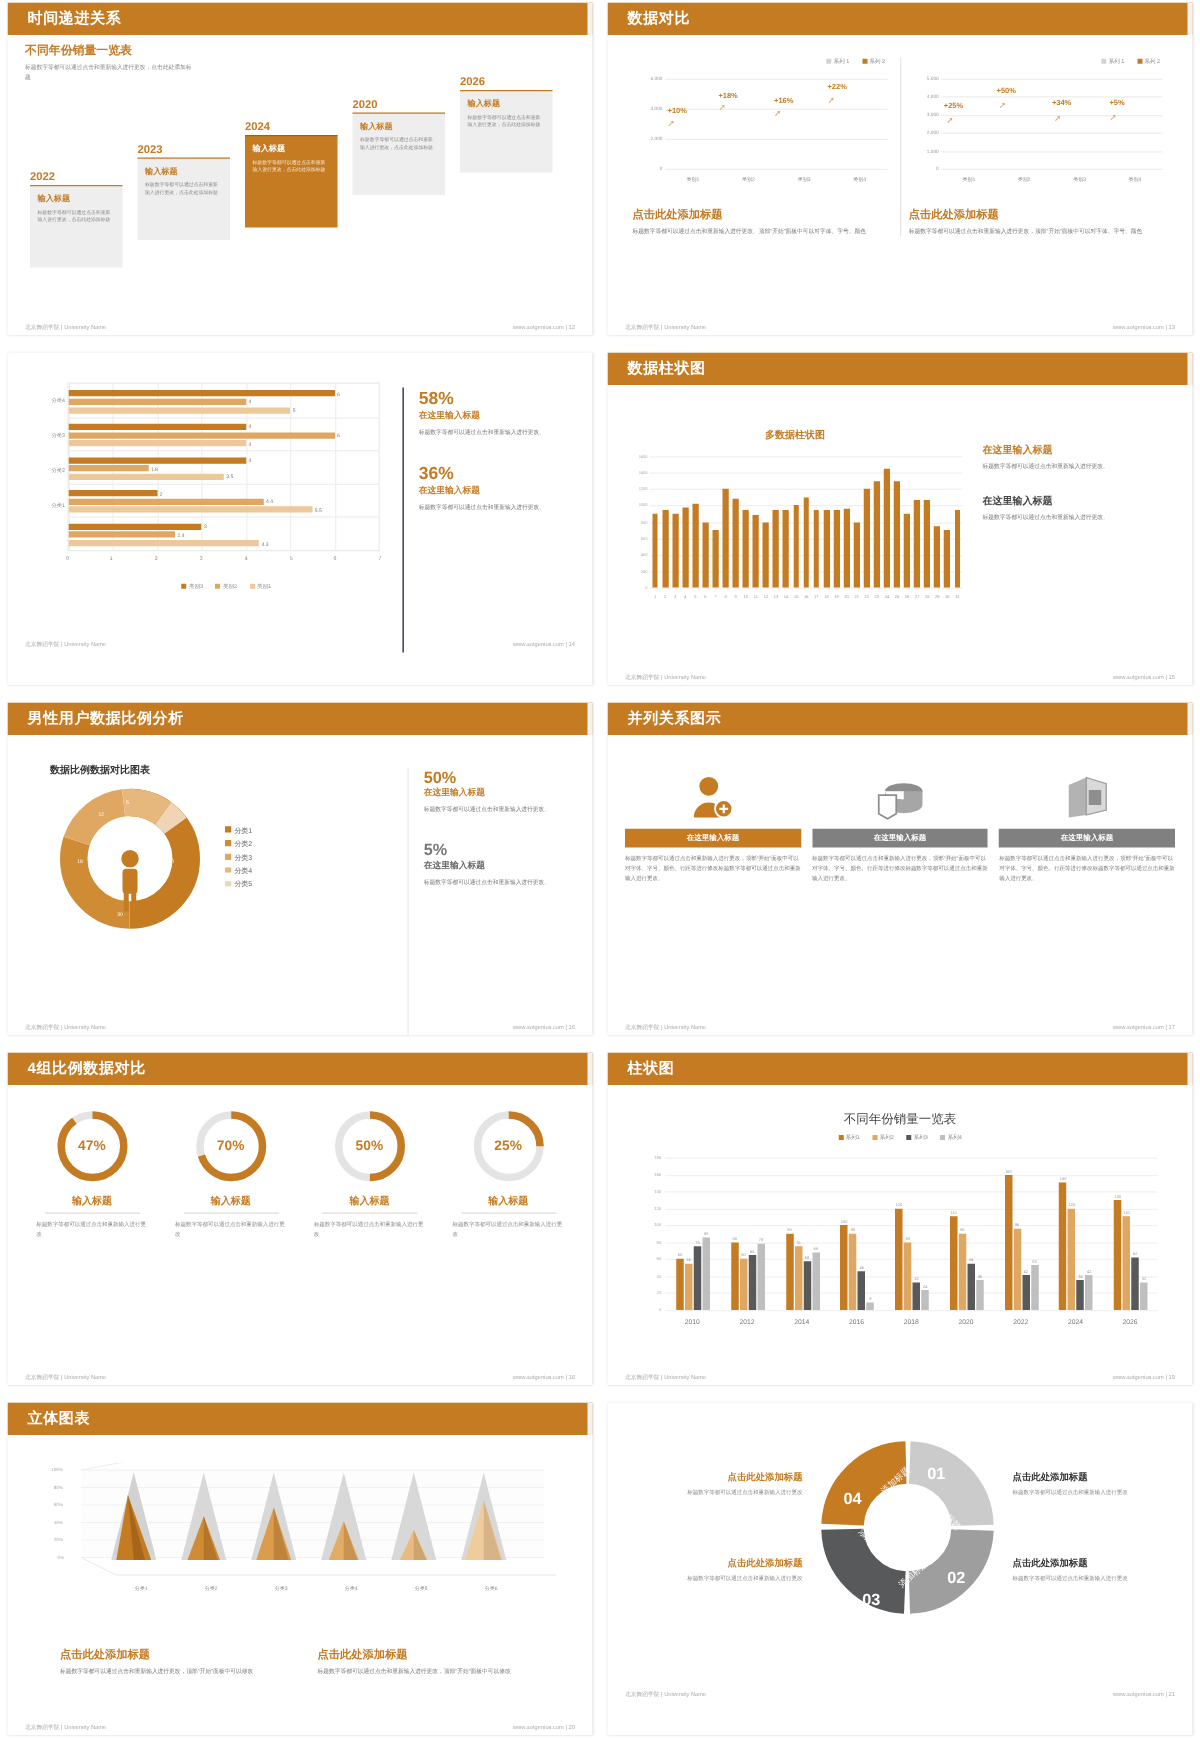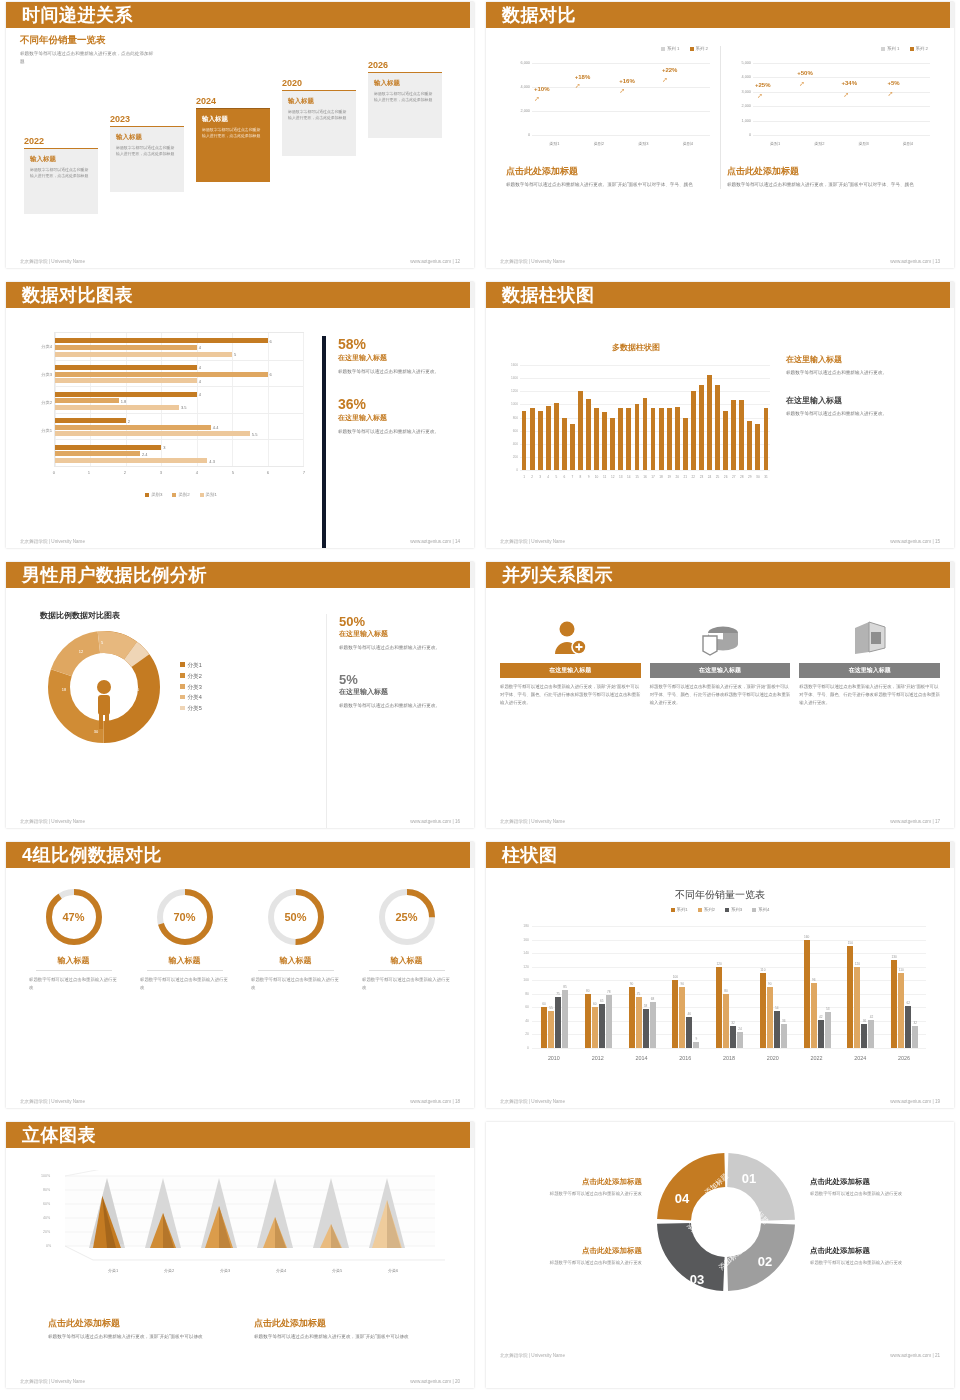--- a/index.html
+++ b/index.html
@@ -25,21 +25,21 @@
   }
   .hdr {
     height: 26px; background: #C47B22; position: relative;
   }
   .hdr::after{
     content:""; position:absolute; right:0; top:0; width:4px; height:100%;
     background:#f2f2f2;
   }
   .hdr-title {
     position: absolute; left: 16px; top: 50%; transform: translateY(-50%);
-    color: #fff; font-size: 18px; font-weight: bold; letter-spacing: .5px;
+    color: #fff; font-size: 12px; font-weight: bold; letter-spacing: .5px;
   }
   .body { position: relative; height: 240px; padding: 6px 14px 0 14px; }
   .footer {
     position: absolute; bottom: 4px; left: 14px; right: 14px;
     display: flex; justify-content: space-between;
     font-size: 4.6px; color: #aaa;
   }
   .orange { color: #C47B22; }
   .t-big { font-size: 9px; font-weight: bold; color: #C47B22; }
   .t-body { font-size: 4.6px; color: #777; line-height: 1.65; }
@@ -321,23 +321,20 @@
         <div class="footer">
           <span>北京舞蹈学院 | University Name</span>
           <span><span>www.aotgenius.com</span> | <span>13</span></span>
         </div>
       </div>
     </div>
   </div>
 
   <div class="slide">
     <div class="slide-inner">
-      <div class="hdr">
-        <div class="hdr-title">数据对比图表</div>
-      </div>
       <div class="body" style="display:flex;">
         <div class="hbar-chart" style="margin-top:14px;">
           <div class="hbar-plot" id="hbarplot">
             <div class="hbar-vline" style="left:0%"></div>
               <div class="hbar-vline" style="left:14.28%"></div>
             <div class="hbar-vline" style="left:28.57%"></div>
               <div class="hbar-vline" style="left:42.85%"></div>
             <div class="hbar-vline" style="left:57.14%"></div>
               <div class="hbar-vline" style="left:71.42%"></div>
             <div class="hbar-vline" style="left:85.71%"></div>
@@ -412,21 +409,21 @@
           <div class="hbar-xt" style="left:248px; top:142px">6</div>
           <div class="hbar-xt" style="left:284px; top:142px">7</div>
 
           <div class="legend" style="position:absolute; bottom:-4px; left:34px; right:0;">
             <span><span class="sw" style="background:#C47B22"></span><span>类别3</span></span>
             <span><span class="sw" style="background:#DFA761"></span><span>类别2</span></span>
             <span><span class="sw" style="background:#EDC89B"></span><span>类别1</span></span>
           </div>
         </div>
 
-        <div style="width:128px; margin-left:14px; margin-top:22px; border-left:4px solid #0f172a; padding-left:12px;">
+        <div style="width:128px; margin-left:14px; margin-top:22px; border-left:1px solid #0f172a; padding-left:12px;">
           <div style="font-size:14px;font-weight:bold;color:#C47B22;">58%</div>
           <div style="font-size:7px;font-weight:bold;color:#C47B22;margin-top:1px;">在这里输入标题</div>
           <div class="t-body" style="margin-top:5px;">标题数字等都可以通过点击和重新输入进行更改。</div>
           <div style="font-size:14px;font-weight:bold;color:#C47B22;margin-top:20px;">36%</div>
           <div style="font-size:7px;font-weight:bold;color:#C47B22;margin-top:1px;">在这里输入标题</div>
           <div class="t-body" style="margin-top:5px;">标题数字等都可以通过点击和重新输入进行更改。</div>
         </div>
 
         <div class="footer">
           <span>北京舞蹈学院 | University Name</span>

